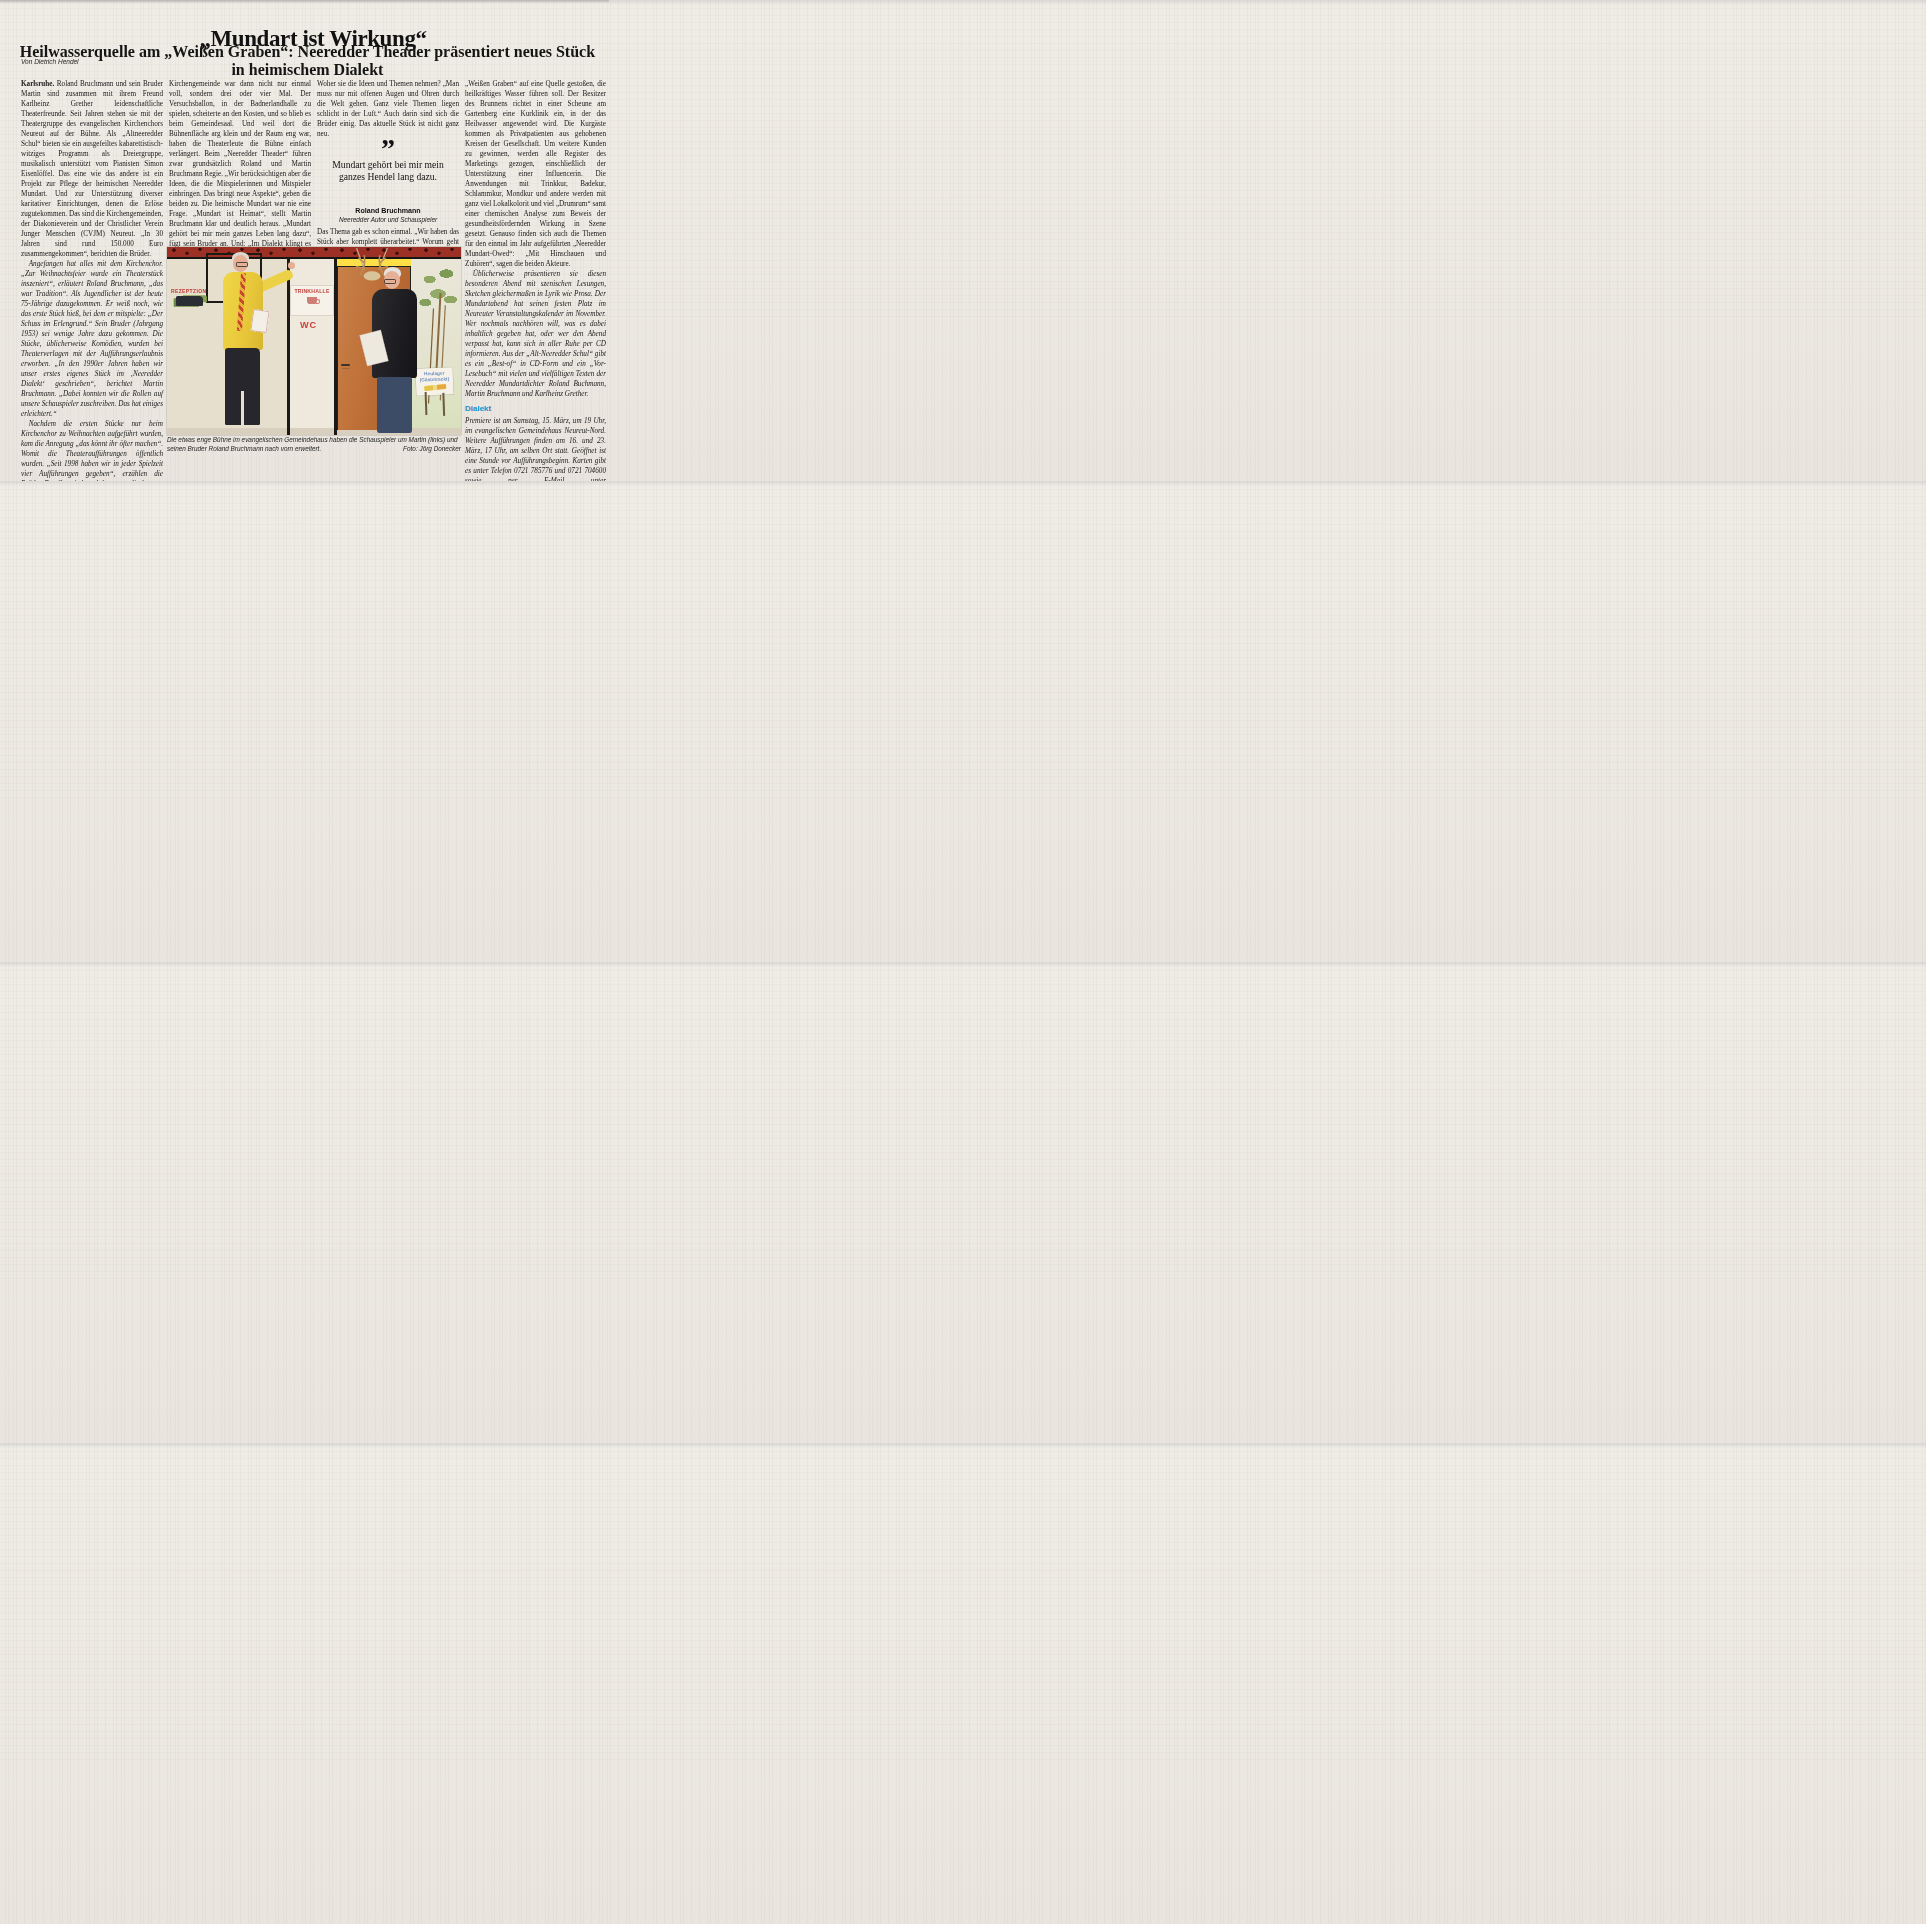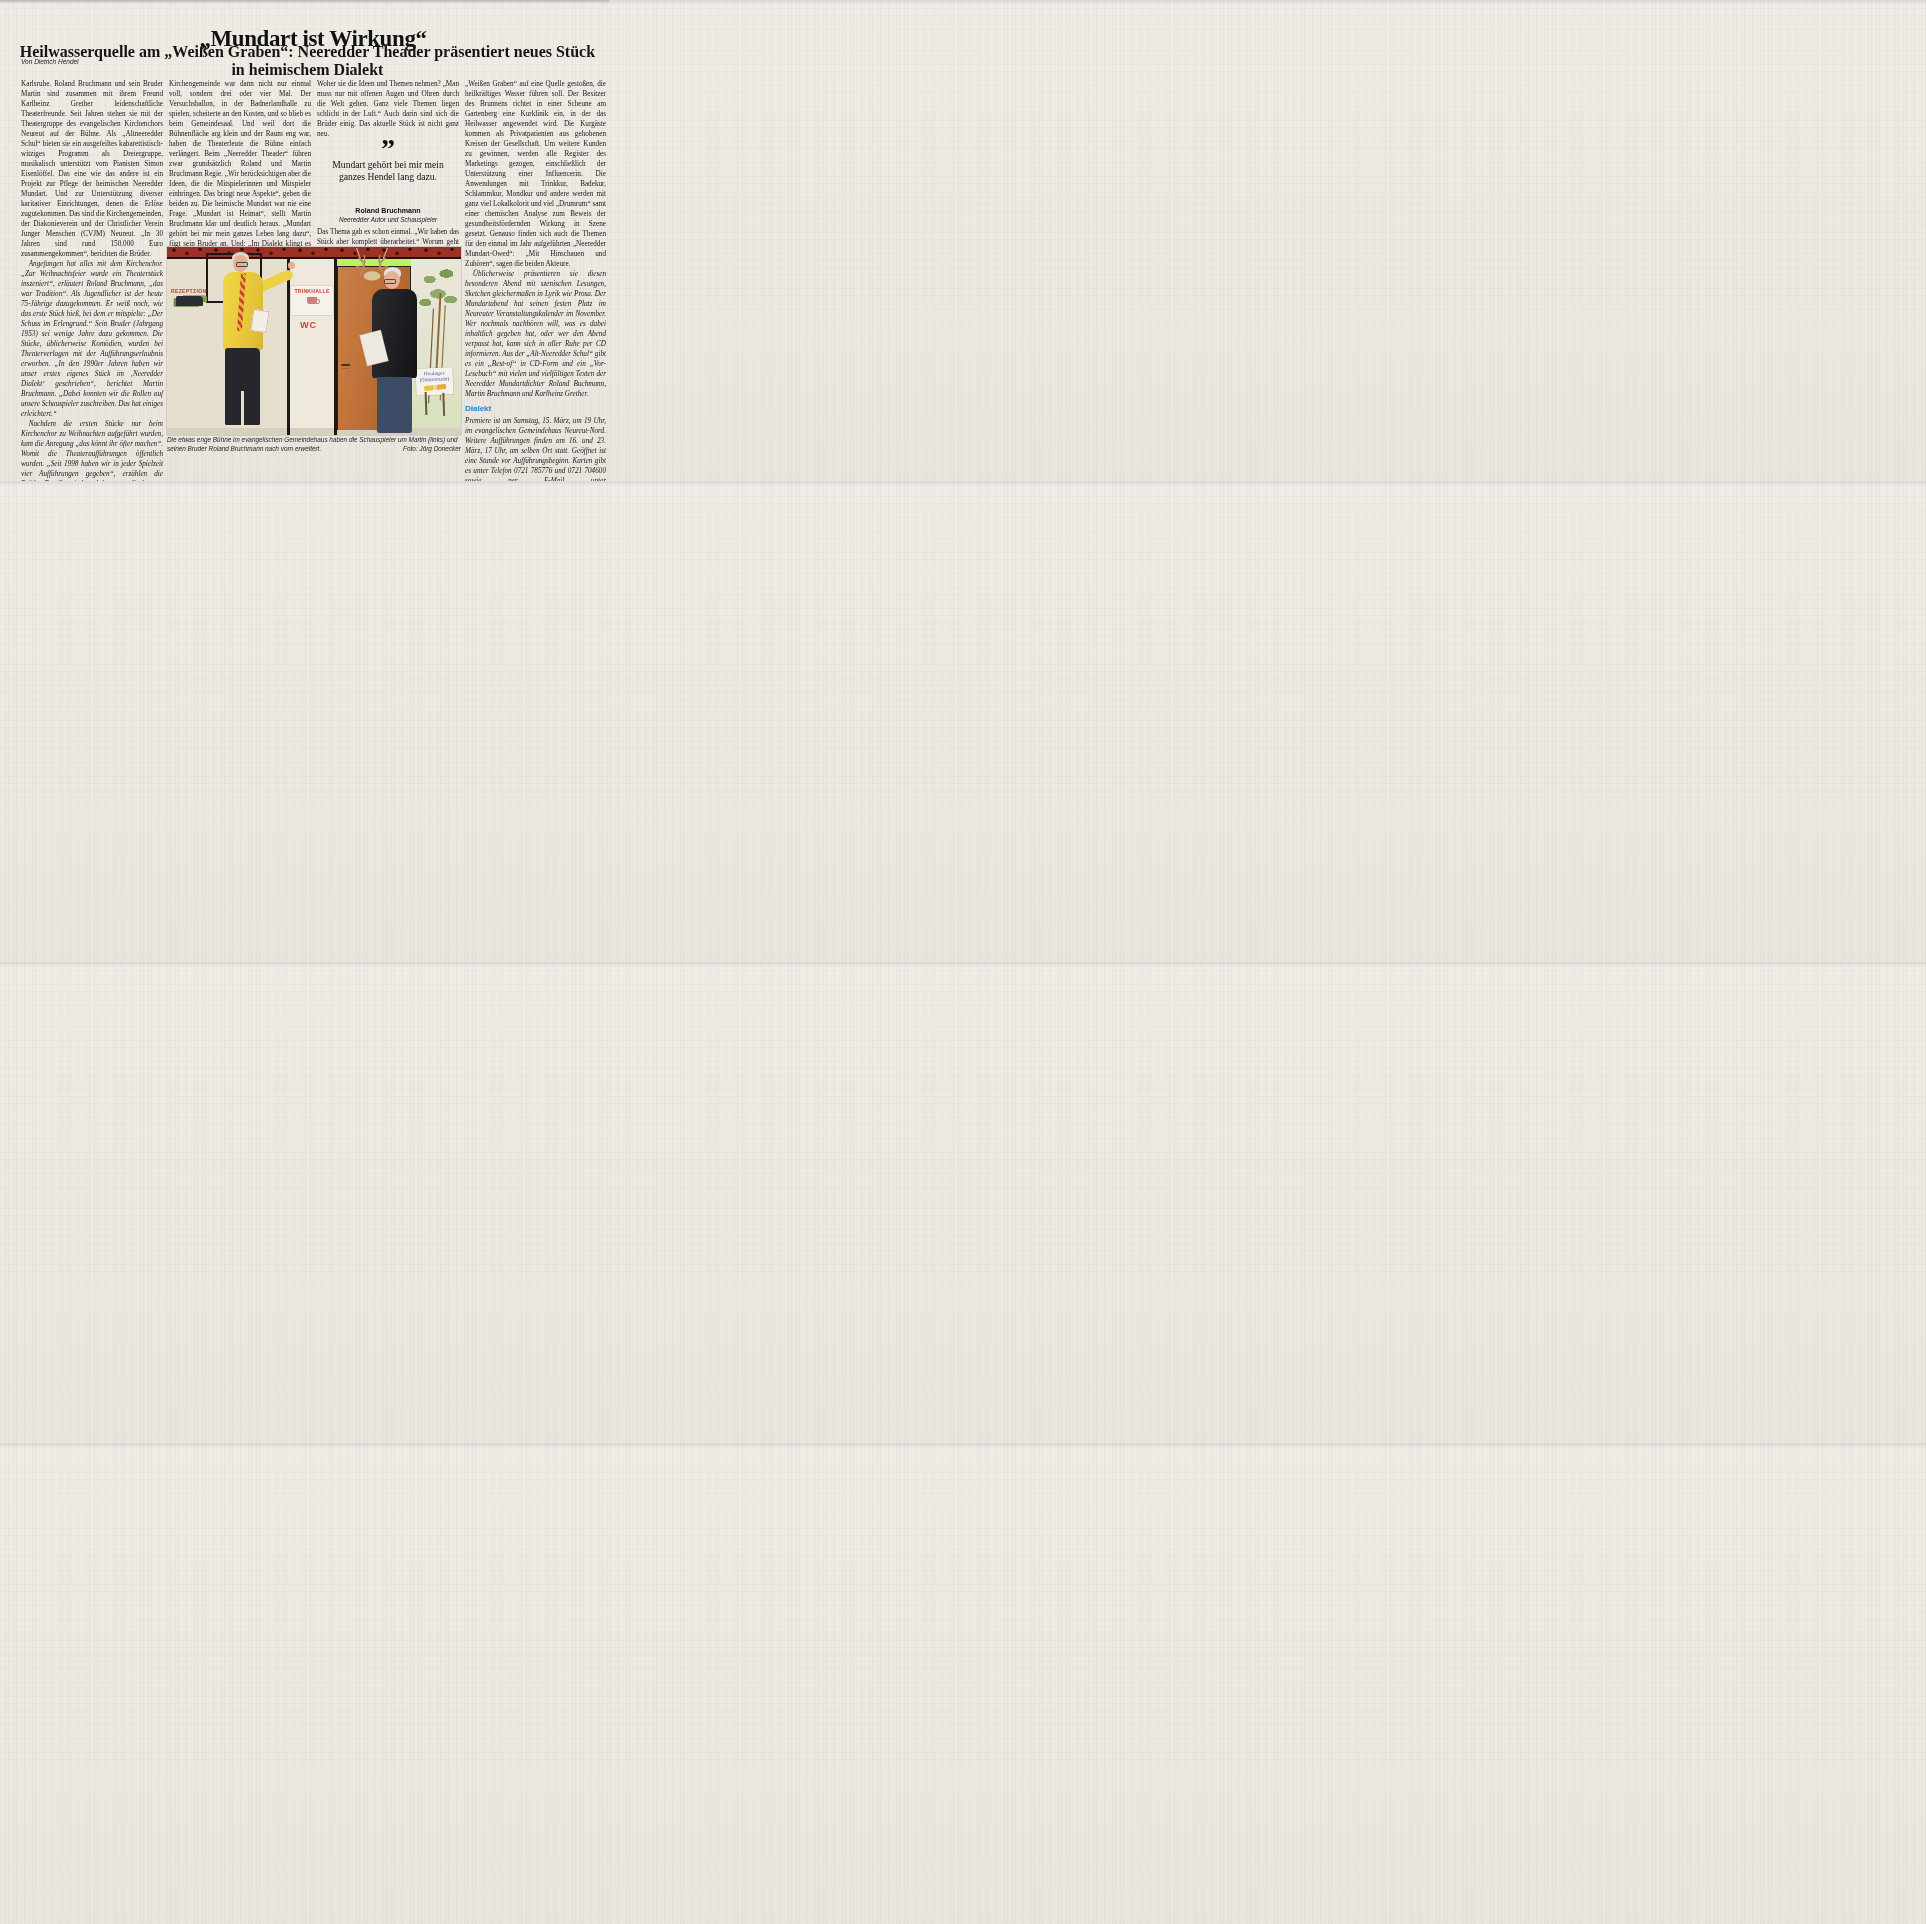--- a/index.html
+++ b/index.html
@@ -20,38 +20,38 @@
   .byline{position:absolute;left:21px;top:58px;width:142px;
     font-family:"Liberation Sans", sans-serif;font-style:italic;font-size:6.5px;color:#222;}
   .col{position:absolute;top:79px;width:142px;font-size:7.2px;line-height:10px;
     text-align:justify;color:#191919;}
   .col p{margin:0;}
   .col p.indent{text-indent:7.7px;font-style:italic;}
   #col1{left:21px;}
   #col2{left:169px;height:168px;overflow:hidden;}
   #col3{left:317px;height:168px;overflow:hidden;}
   #col4{left:465px;width:141px;}
-  .lead{font-weight:400;}
+  .lead{font-weight:700;}
   
   .pq-mark{display:block;text-align:center;font-size:28px;line-height:15.4px;
     font-weight:700;color:#111;height:17px;margin-top:2.3px;}
   .pq-text{margin:0.8px 3.9px 3.1px 3.9px;text-align:center;font-size:9.6px;line-height:12px;
     font-weight:400;color:#111;}
   .pq-name{text-align:center;font-family:"Liberation Sans", sans-serif;
     font-weight:700;font-size:7.1px;line-height:8.5px;color:#111;margin-top:24px;}
   .pq-role{text-align:center;font-family:"Liberation Sans", sans-serif;
     font-style:italic;font-size:6.4px;line-height:7.7px;color:#222;margin-bottom:3.9px;}
   
   .service-title{font-family:"Liberation Sans", sans-serif;font-weight:700;
     font-size:8px;color:#1e9bd2;margin:5.4px 0 1.5px 0;
     text-shadow:0.4px 0 0 rgba(205,70,160,0.35);}
   .service-text{font-style:italic;font-size:7.2px;line-height:10px;text-align:justify;}
   
   .photo{position:absolute;left:167px;top:247px;width:294px;height:188px;
-    background:#bef264;overflow:hidden;box-shadow:0 0 0 0.4px rgba(60,55,45,0.35);}
+    background:#fde047;overflow:hidden;box-shadow:0 0 0 0.4px rgba(60,55,45,0.35);}
   .curtain{position:absolute;left:0;top:0;width:100%;height:10px;
     background:
       radial-gradient(circle 1.9px at 7px 3.1px, #3a0e0a 0 1.5px, transparent 1.9px),
       radial-gradient(circle 1.9px at 20px 6.2px, #44100b 0 1.5px, transparent 1.9px),
       radial-gradient(circle 1.9px at 33px 2.3px, #3a0e0a 0 1.5px, transparent 1.9px),
       #9d3024;
     background-size:42px 10px;}
   .beam{position:absolute;left:0;top:10px;width:100%;height:2.3px;background:#181614;}
   .vbar{position:absolute;top:10px;bottom:0;width:3.1px;background:#1b1916;}
   .wall-left{position:absolute;left:0;top:12.3px;width:120px;bottom:0;background:#e7dfcd;}

